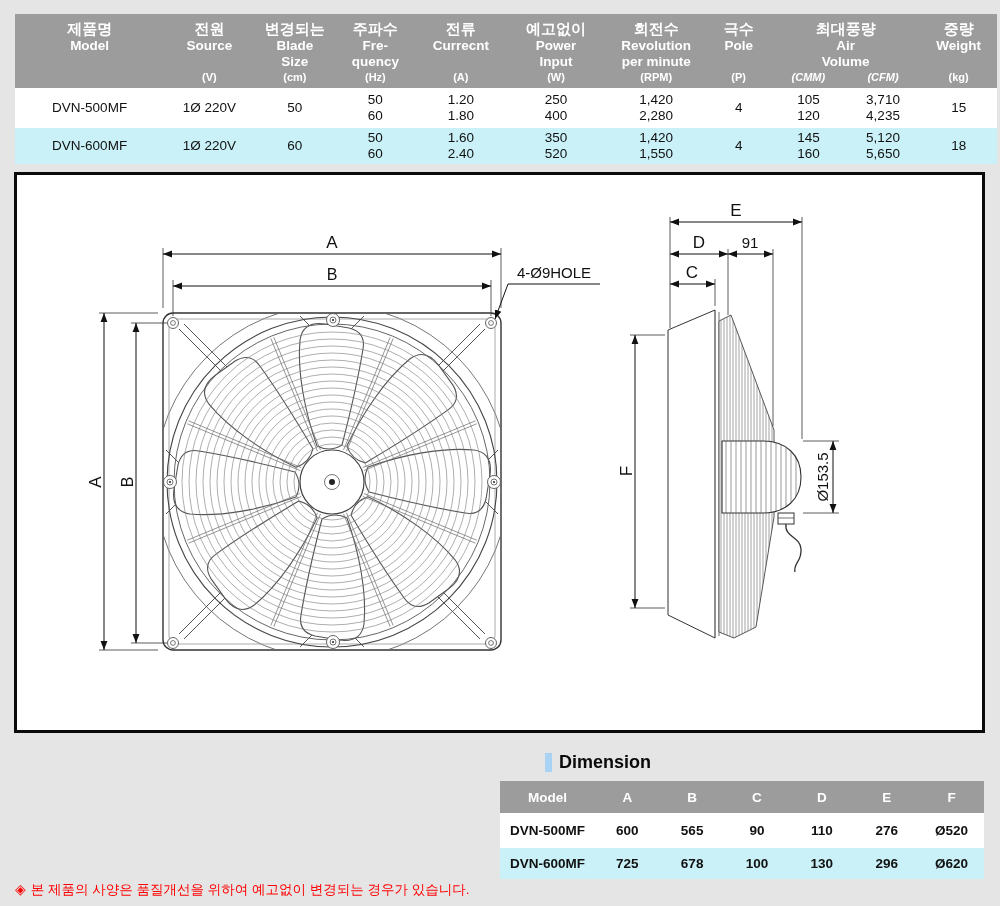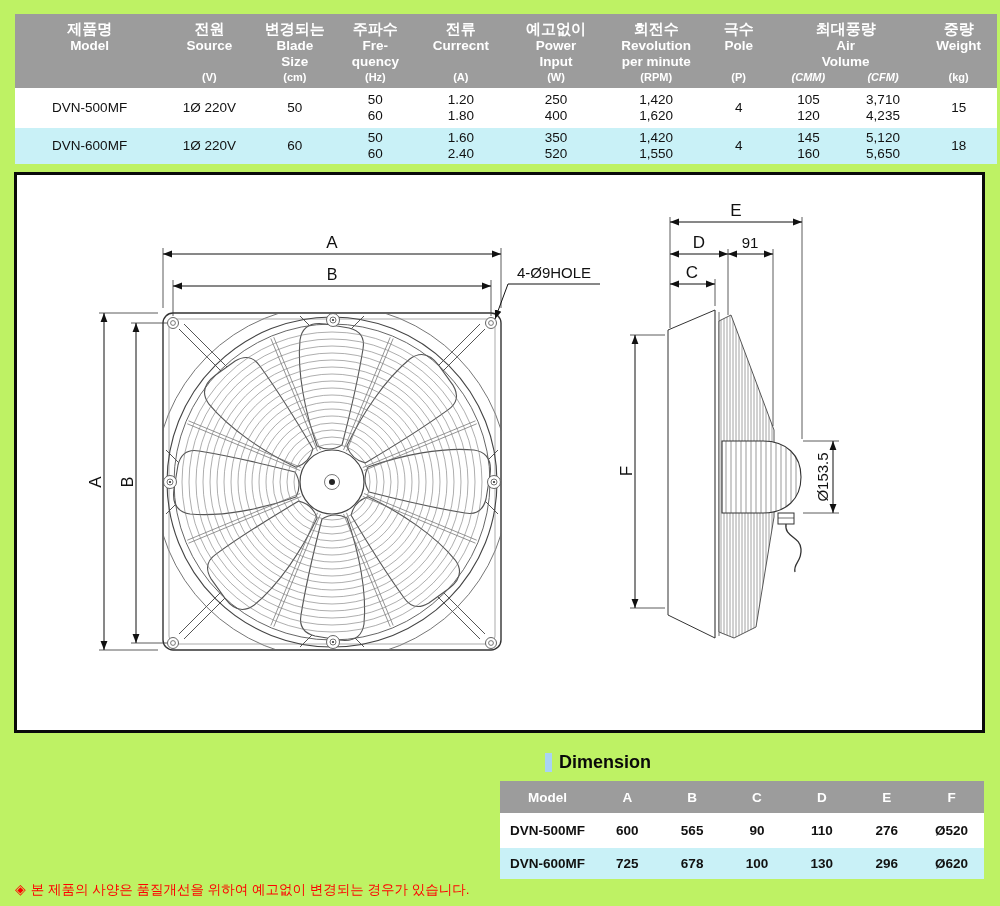--- a/index.html
+++ b/index.html
@@ -1,16 +1,16 @@
 <!DOCTYPE html>
 <html><head>
 <meta charset="utf-8">
 <style>
   html,body{margin:0;padding:0;background:#fff;}
-  .page{position:relative;width:1000px;height:906px;background:#bef264;overflow:hidden;
+  .page{position:relative;width:1000px;height:906px;background:#e5e5e5;overflow:hidden;
         font-family:"Liberation Sans","DejaVu Sans",sans-serif;color:#111;}
 
   
   table.spec{position:absolute;left:15px;top:14px;width:982px;border-collapse:separate;
              border-spacing:0;table-layout:fixed;}
   table.spec th{background:#9c9c9c;color:#fff;padding:5px 0 4px;vertical-align:top;font-weight:bold;}
   .thin{display:flex;flex-direction:column;align-items:center;height:65px;}
   .th-ko{font-size:15px;line-height:19px;}
   .th-en{font-size:13.5px;line-height:16px;}
   .th-unit{margin-top:auto;font-size:11px;line-height:13px;}
@@ -156,21 +156,21 @@
       <td class="dual">
         <div>1.20</div>
             <div>1.80</div>
           </td>
       <td class="dual">
         <div>250</div>
             <div>400</div>
           </td>
       <td class="dual">
         <div>1,420</div>
-            <div>1,620</div>
+            <div>2,280</div>
           </td>
       <td>4</td>
       <td class="dual">
         <div>105</div>
             <div>120</div>
           </td>
       <td class="dual">
         <div>3,710</div>
             <div>4,235</div>
           </td>

